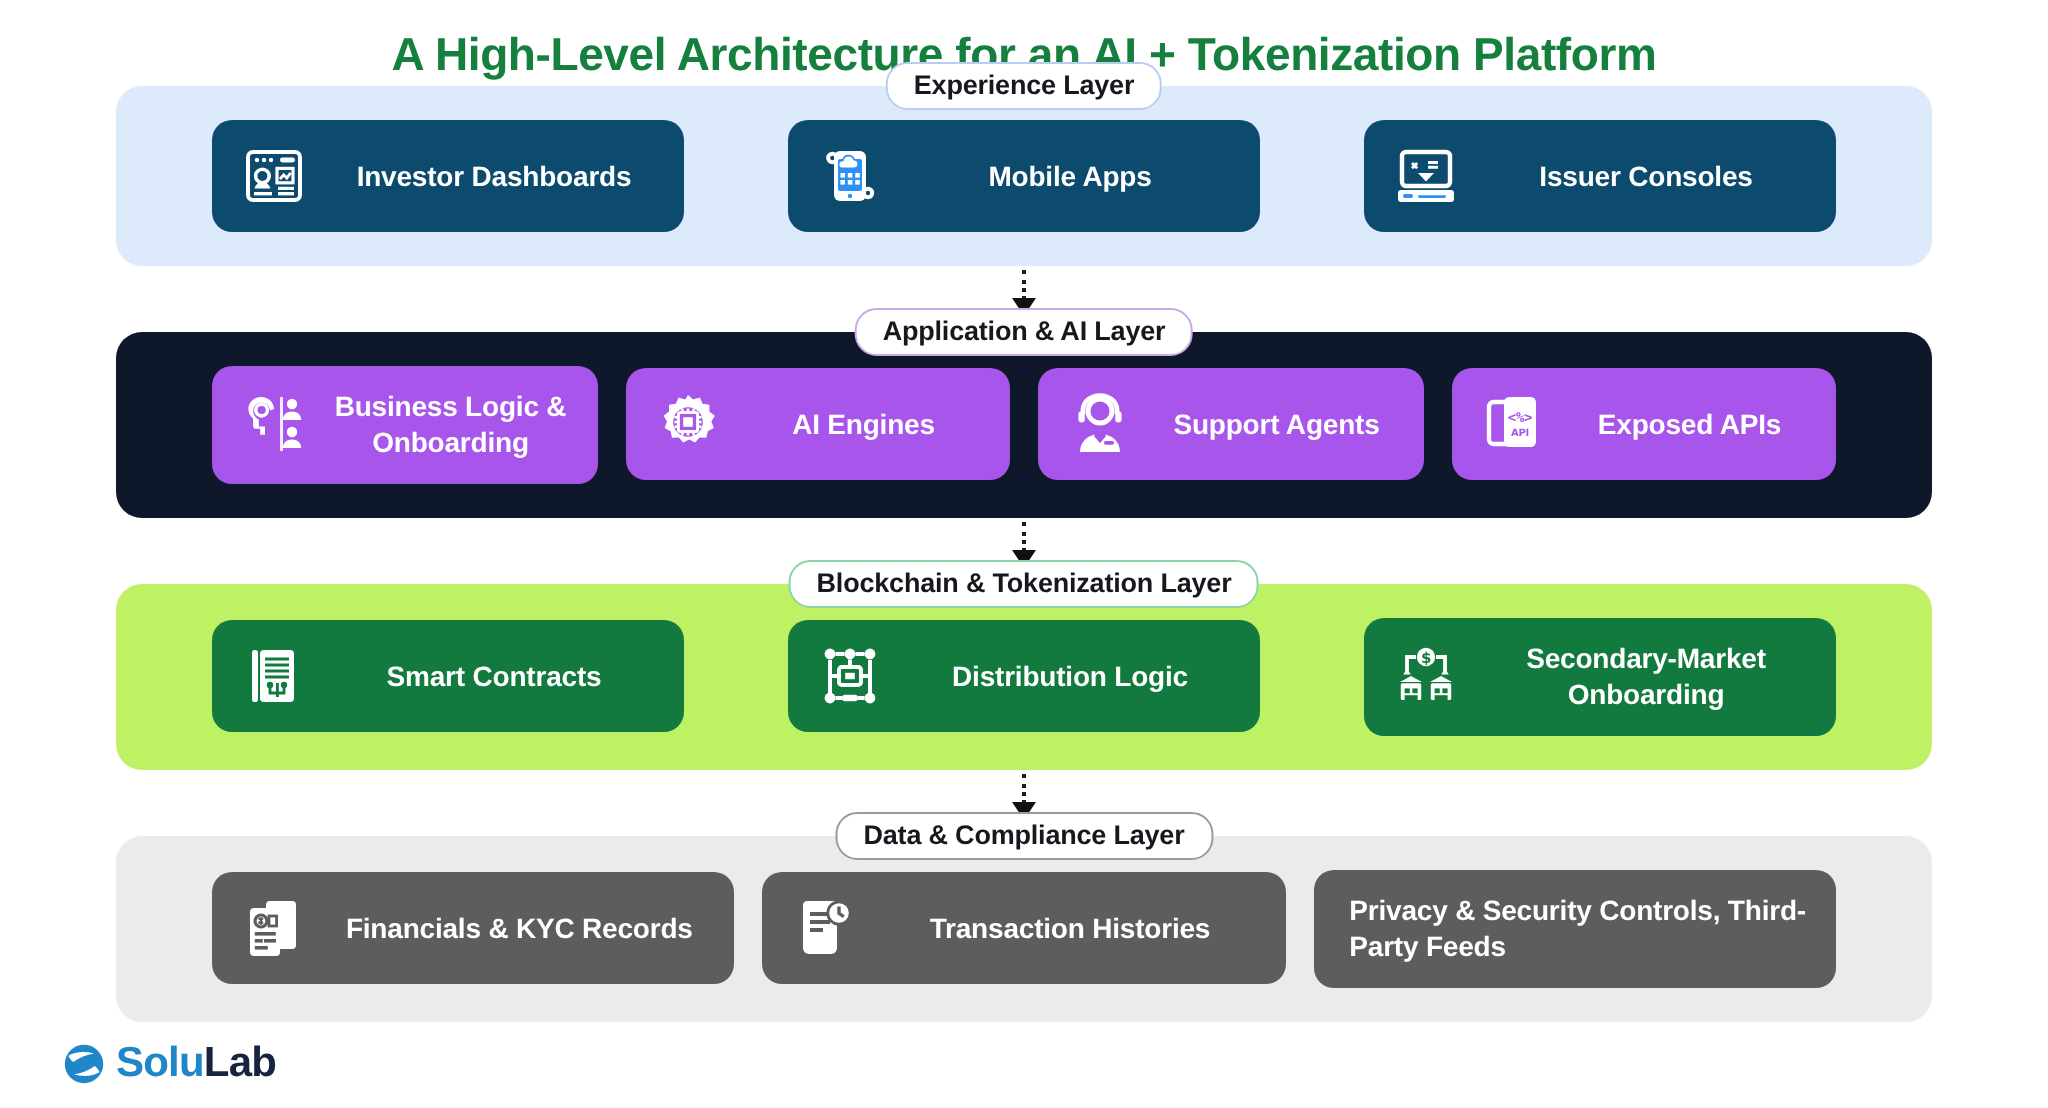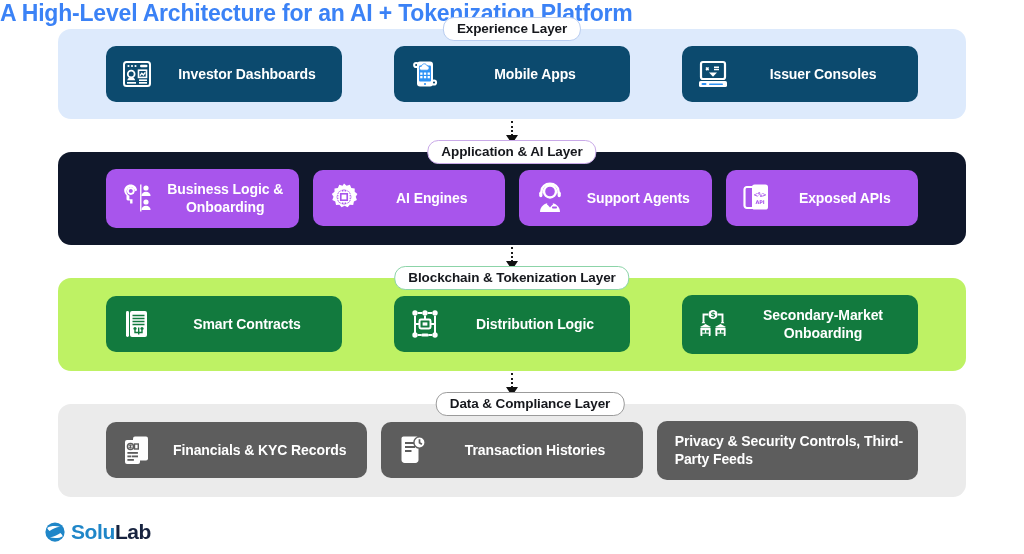--- a/index.html
+++ b/index.html
@@ -10,24 +10,26 @@
     width: 1024px;
     height: 554px;
     background: #ffffff;
     font-family: "Liberation Sans", sans-serif;
     overflow: hidden;
     position: relative;
   }
 
   
   .title {
+    text-align: center;
     font-size: 23px;
     font-weight: bold;
-    color: #3b82f6;
+    color: #15803d;
     letter-spacing: -0.2px;
+    padding-top: 14px;
     padding-bottom: 2px;
   }
 
   
   .diagram {
     position: relative;
     padding: 0 58px;
     border-radius: 26px;
   }
 
@@ -48,21 +50,21 @@
     font-size: 13.5px;
     font-weight: bold;
     color: #16181d;
     white-space: nowrap;
     z-index: 5;
     letter-spacing: -0.1px;
   }
   .layer-label.blue   { border-color: #b9cdf0; }
   .layer-label.purple { border-color: #c9a9e8; }
   .layer-label.green  { border-color: #8cd4a8; }
-  .layer-label.gray   { border-color: #9b9b9b; margin-left: 18px; }
+  .layer-label.gray   { border-color: #9b9b9b; }
 
   .band {
     border-radius: 13px;
     display: flex;
     align-items: center;
     justify-content: space-between;
     gap: 14px;
     padding: 17px 48px;
     box-sizing: border-box;
   }
@@ -145,21 +147,21 @@
     width: 0;
     height: 0;
     border-left: 6px solid transparent;
     border-right: 6px solid transparent;
     border-top: 9px solid #111111;
   }
 
   
   .logo {
     position: absolute;
-    left: 44px;
+    left: 31px;
     bottom: 10px;
     display: flex;
     align-items: center;
     gap: 5px;
   }
   .logo .mark { width: 22px; height: 22px; display:block; }
   .logo .wordmark {
     font-size: 21px;
     font-weight: bold;
     letter-spacing: -0.4px;

